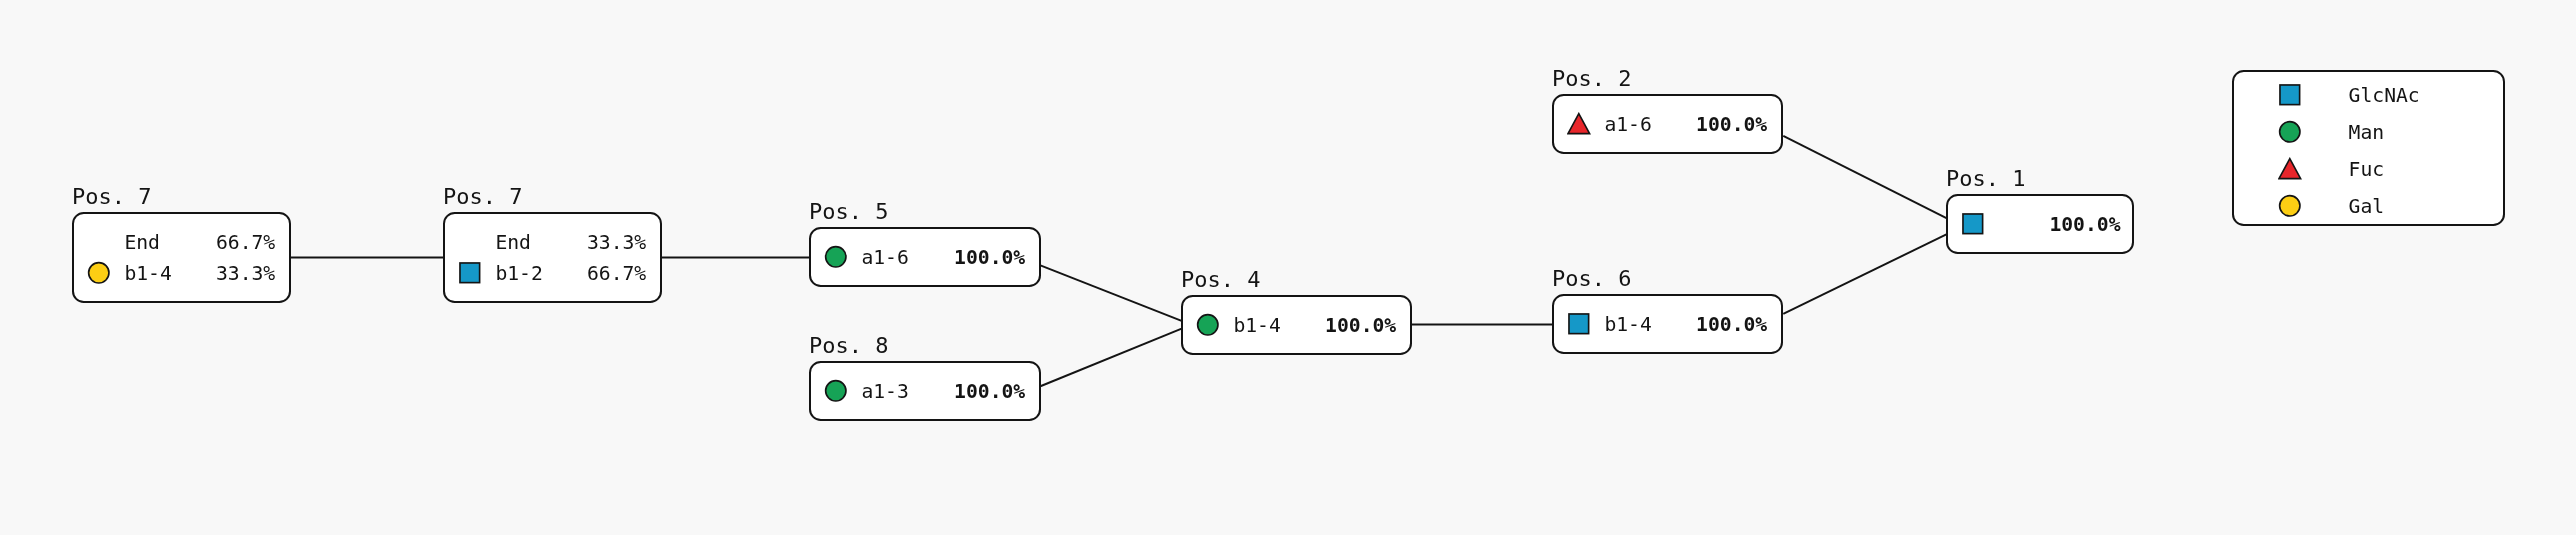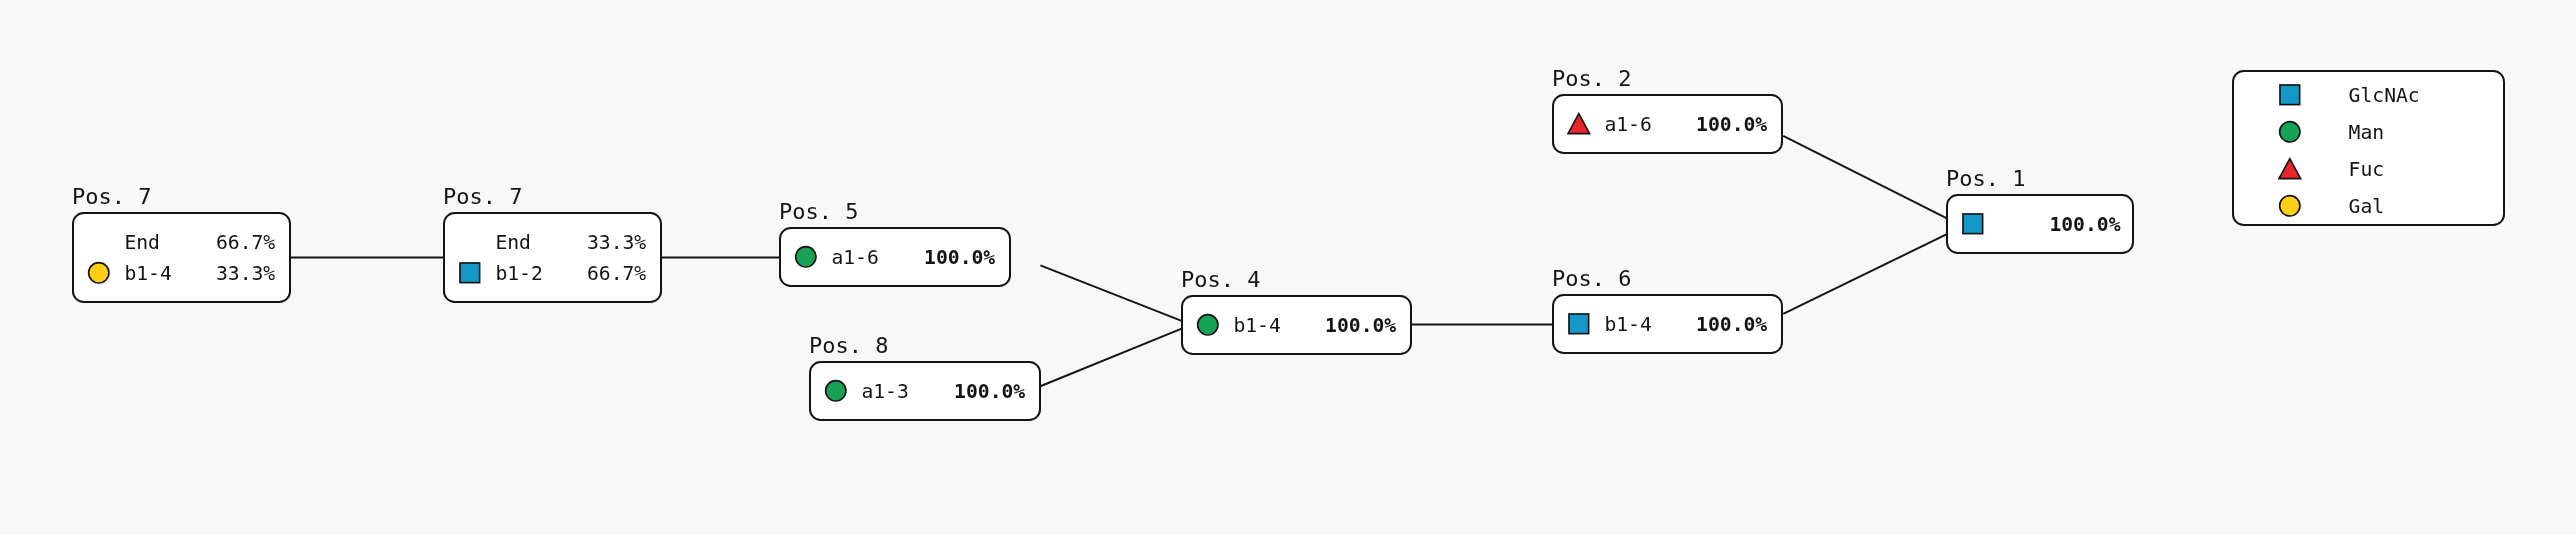--- a/index.html
+++ b/index.html
@@ -76,21 +76,21 @@
       <div class="nrow">
         <span class="shape"><svg width="23.6" height="23.6" viewBox="0 0 36 36" style="fill:#1598C8;stroke:#141414;stroke-width:2.5">
               <rect x="3" y="3" width="30" height="30"></rect>
             </svg></span>
         <span class="linkage">b1-2</span>
         <span class="pct">66.7%</span>
       </div>
     </div>
   </div>
 
-  <div class="node" style="left:779px;top:227px;">
+  <div class="node" style="left:809px;top:227px;">
     <div class="nlabel">Pos. 5</div>
     <div class="nbox w353">
       <div class="nrow">
         <span class="shape"><svg width="23.6" height="23.6" viewBox="0 0 36 36" style="fill:#16A356;stroke:#141414;stroke-width:2.5">
               <circle cx="18" cy="18" r="15.5"></circle>
             </svg></span>
         <span class="linkage">a1-6</span>
         <span class="pct bold">100.0%</span>
       </div>
     </div>

